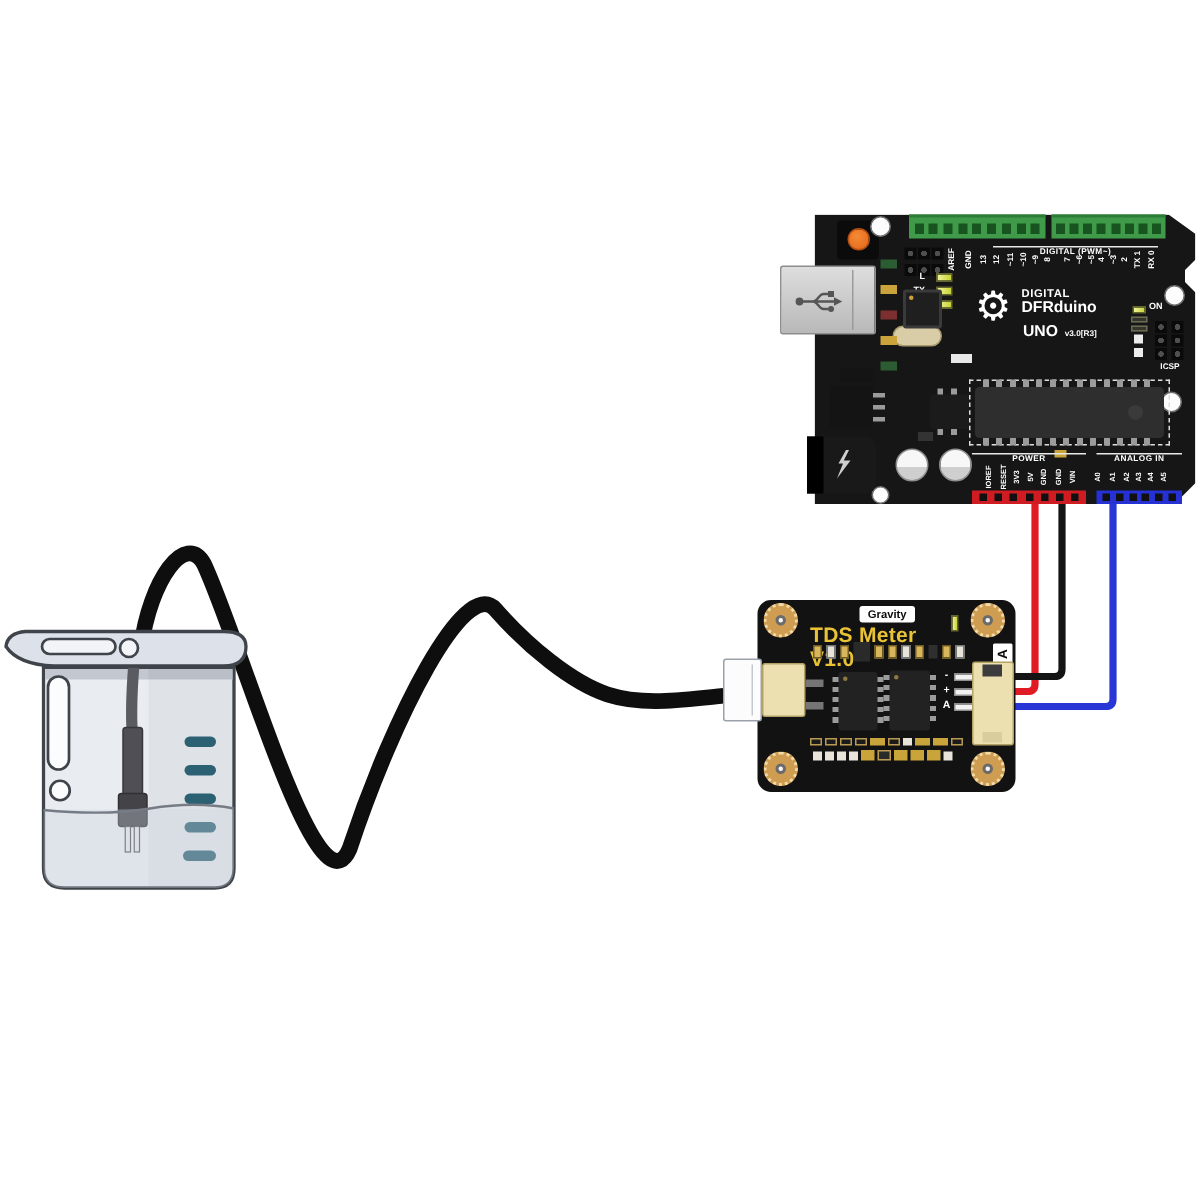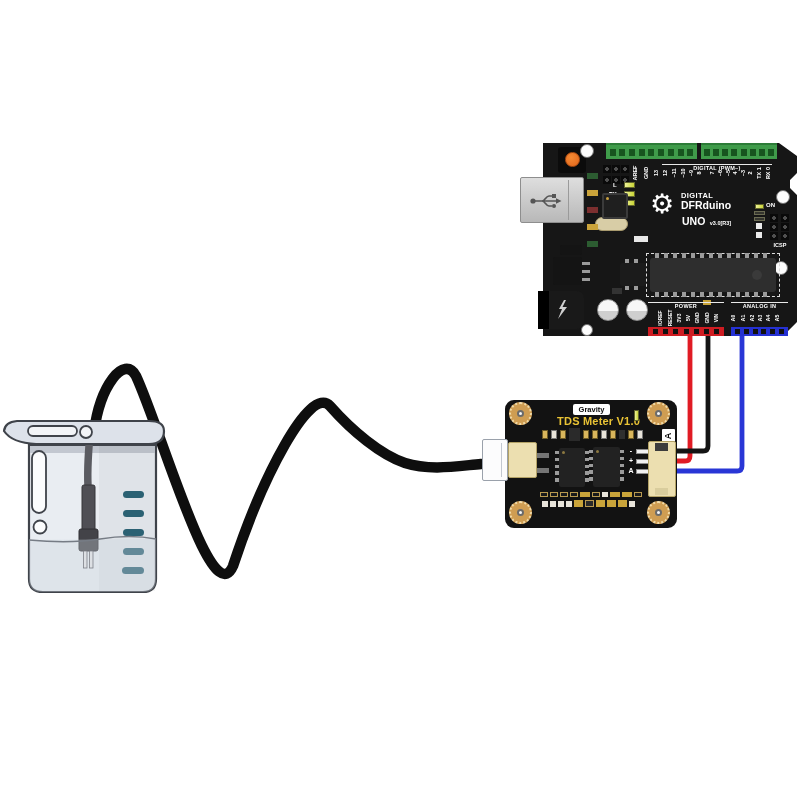--- a/index.html
+++ b/index.html
@@ -80,21 +80,21 @@
         <div class="gctr"></div>
       </div>
     <div class="gold" style="left:30.5px;top:105.5px;width:23px;height:23px;">
         <div class="gctr"></div>
       </div>
     <div class="gold" style="left:168.5px;top:105.5px;width:23px;height:23px;">
         <div class="gctr"></div>
       </div>
 
     <div class="abs" style="left:95px;top:9px;width:37px;height:11px;background:#fff;border-radius:2px;text-align:center;font-weight:bold;font-size:7.5px;color:#0a0a0a;line-height:11px;">Gravity</div>
-    <div class="abs" style="left:62px;top:20px;width:100px;text-align:right;font-weight:bold;font-size:11px;color:#e9c335;letter-spacing:.2px;">TDS Meter V1.0</div>
+    <div class="abs" style="left:62px;top:20px;width:100px;text-align:left;font-weight:bold;font-size:14px;color:#e9c335;letter-spacing:.2px;">TDS Meter V1.0</div>
     <div class="led" style="left:156px;top:15px;width:5px;height:11px;"></div>
 
     <div class="row" style="left:64px;top:33px;">
       <div class="smd" style="position:static;width:6px;height:9px;background:#d9b65c;border:1px solid #6d5a24;"></div>
       <div class="smd" style="position:static;width:6px;height:9px;background:#e8e4da;border:1px solid #777;"></div>
       <div class="smd" style="position:static;width:6px;height:9px;background:#d9b65c;border:1px solid #6d5a24;"></div>
       <div class="smd" style="position:static;width:11px;height:13px;background:#2a2a2a;"></div>
       <div class="smd" style="position:static;width:6px;height:9px;background:#d9b65c;border:1px solid #6d5a24;"></div>
       <div class="smd" style="position:static;width:6px;height:9px;background:#d9b65c;border:1px solid #6d5a24;"></div>
       <div class="smd" style="position:static;width:6px;height:9px;background:#e8e4da;border:1px solid #777;"></div>

